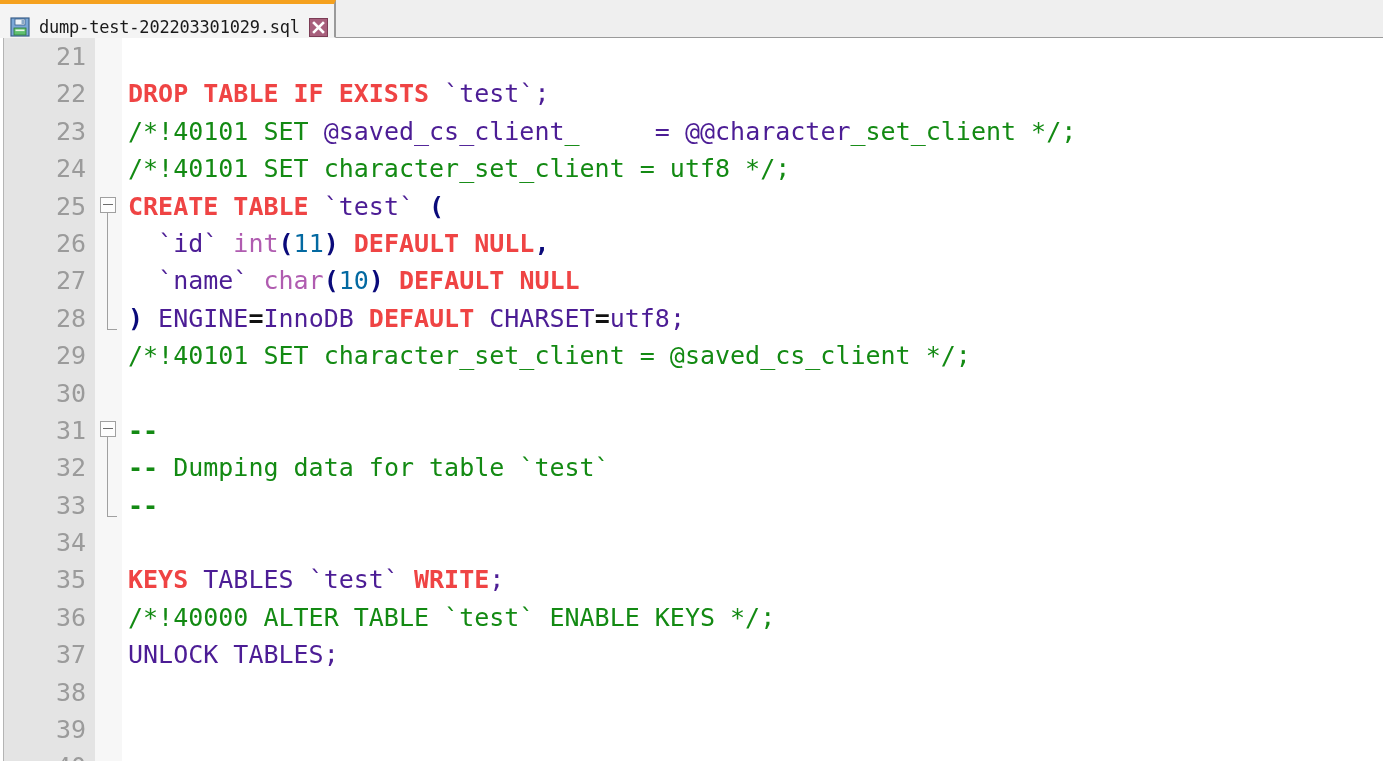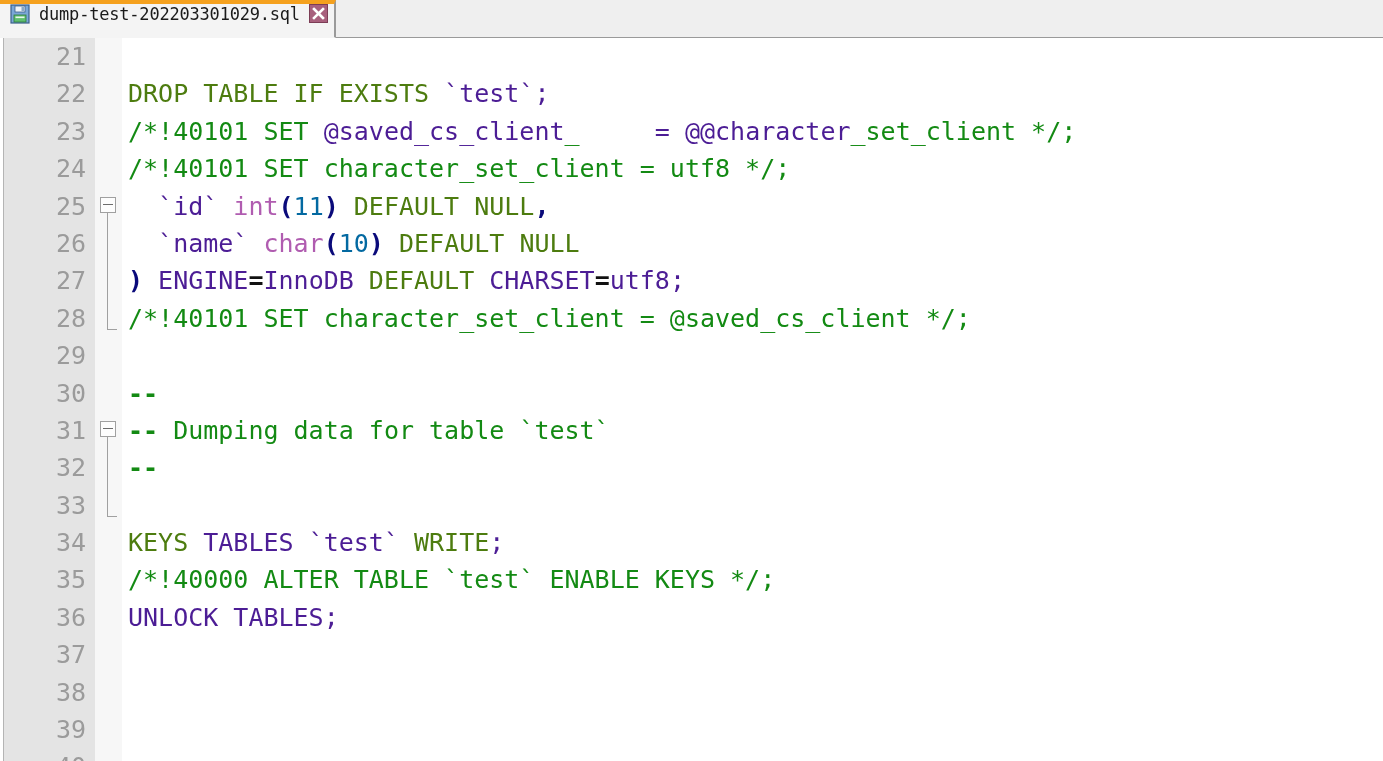--- a/index.html
+++ b/index.html
@@ -20,21 +20,21 @@
     height: 38px;
     background: #efefef;
     border-bottom: 1px solid #9a9a9a;
     box-sizing: border-box;
     display: flex;
     align-items: stretch;
   }
   #tab-active {
     position: relative;
     display: flex;
-    align-items: flex-start;
+    align-items: flex-end;
     height: 38px;
     box-sizing: border-box;
     padding: 0 6px 0 10px;
     background: #f4f4f4;
     border-top: 4px solid #f5a11e;
     border-right: 2px solid #9a9a9a;
     border-bottom: 1px solid #f4f4f4;
     gap: 9px;
   }
   .tab-icon {
@@ -97,21 +97,21 @@
     height: 37.4px;
     line-height: 37.4px;
     font-family: "DejaVu Sans Mono", monospace;
     font-size: 25px;
     white-space: pre;
   }
   .ln { color: #9b9b9b; }
   .cl { color: #111111; }
 
   
-  .kw   { color: #4d7c0f; font-weight: normal; }
+  .kw   { color: #ef4444; font-weight: bold; }
   .com  { color: #138a13; }
   .comb { color: #138a13; font-weight: bold; }
   .typ  { color: #b05cb0; }
   .num  { color: #0369a1; }
   .str  { color: #8a8a8a; }
   .pun  { color: #0a0a7a; font-weight: bold; }
   .pln  { color: #4c1d95; }
   .opb  { color: #111111; font-weight: bold; }
 
   
@@ -212,20 +212,21 @@
 
   <div id="codearea">
     <div class="cl"></div>
 
     <div class="cl"><span class="kw">DROP TABLE IF EXISTS </span><span class="pln">`test`;</span></div>
 
     <div class="cl"><span class="com">/*!40101 SET </span><span class="pln">@saved_cs_client</span><span class="com">_</span><span class="pln">     = @@character</span><span class="com">_set_client */;</span></div>
 
     <div class="cl"><span class="com">/*!40101 SET character_set_client = utf8 */;</span></div>
 
+    <div class="cl"><span class="kw">CREATE TABLE </span><span class="pln">`test` </span><span class="pun">(</span></div>
 
     <div class="cl"><span class="pln">  `id` </span><span class="typ">int</span><span class="pun">(</span><span class="num">11</span><span class="pun">)</span><span class="kw"> DEFAULT NULL</span><span class="pun">,</span></div>
 
     <div class="cl"><span class="pln">  `name` </span><span class="typ">char</span><span class="pun">(</span><span class="num">10</span><span class="pun">)</span><span class="kw"> DEFAULT NULL</span></div>
 
     <div class="cl"><span class="pun">)</span><span class="pln"> ENGINE</span><span class="opb">=</span><span class="pln">InnoDB </span><span class="kw">DEFAULT</span><span class="pln"> CHARSET</span><span class="opb">=</span><span class="pln">utf8</span><span class="pln">;</span></div>
 
     <div class="cl"><span class="com">/*!40101 SET character_set_client = @saved_cs_client */;</span></div>
 
     <div class="cl"></div>

